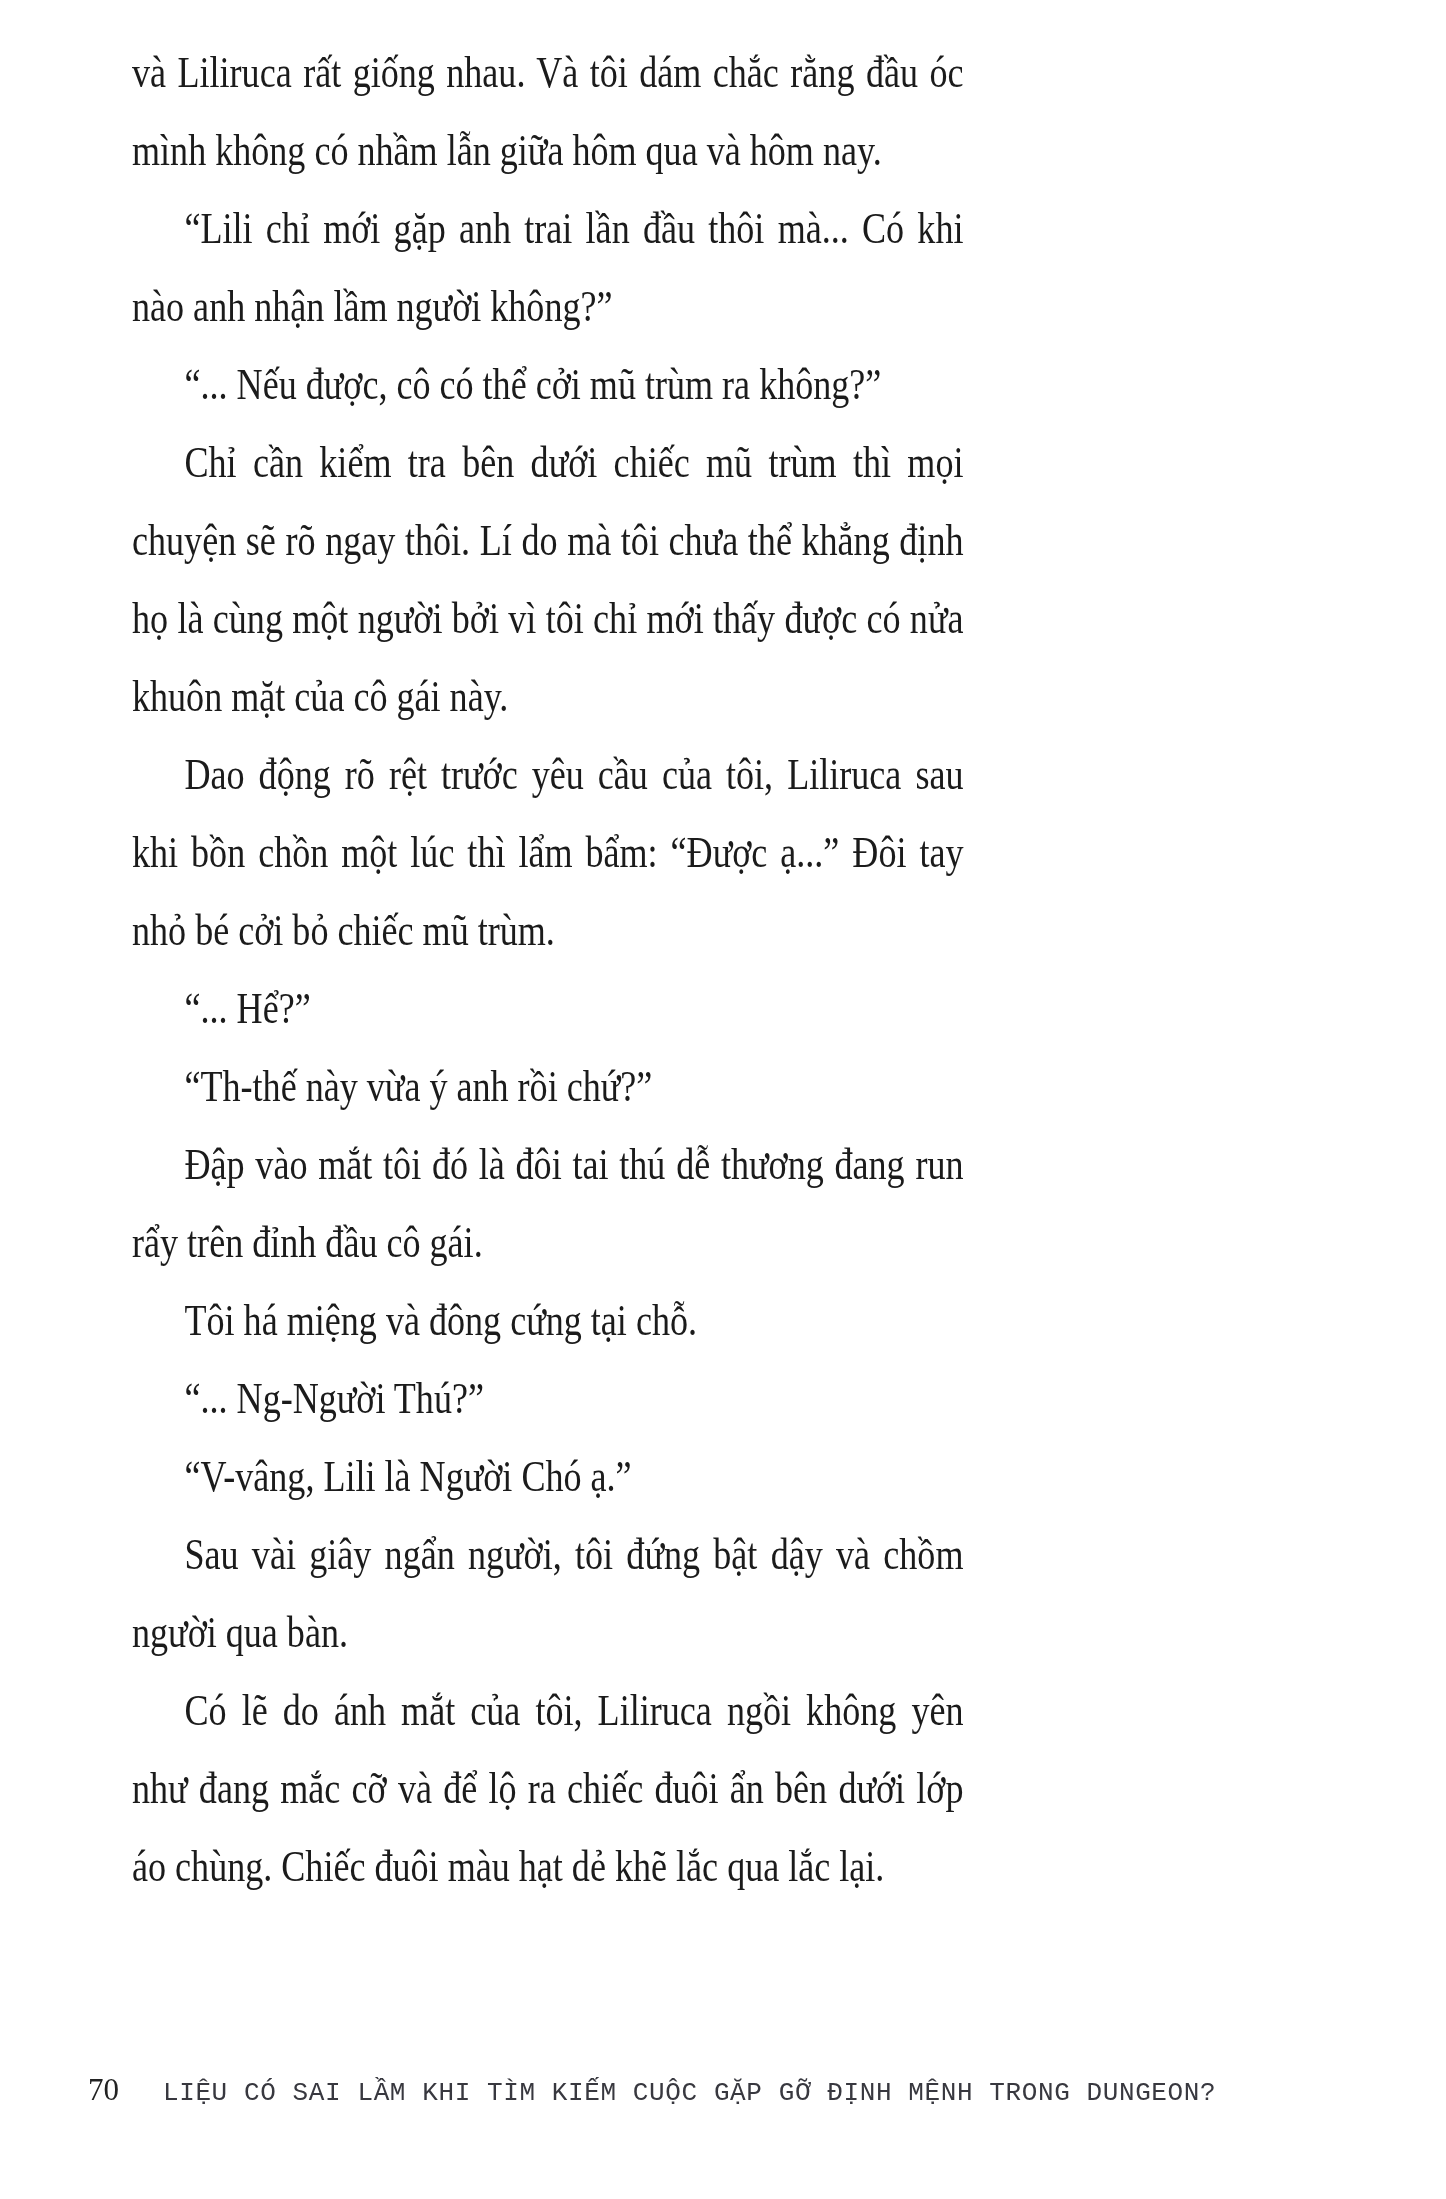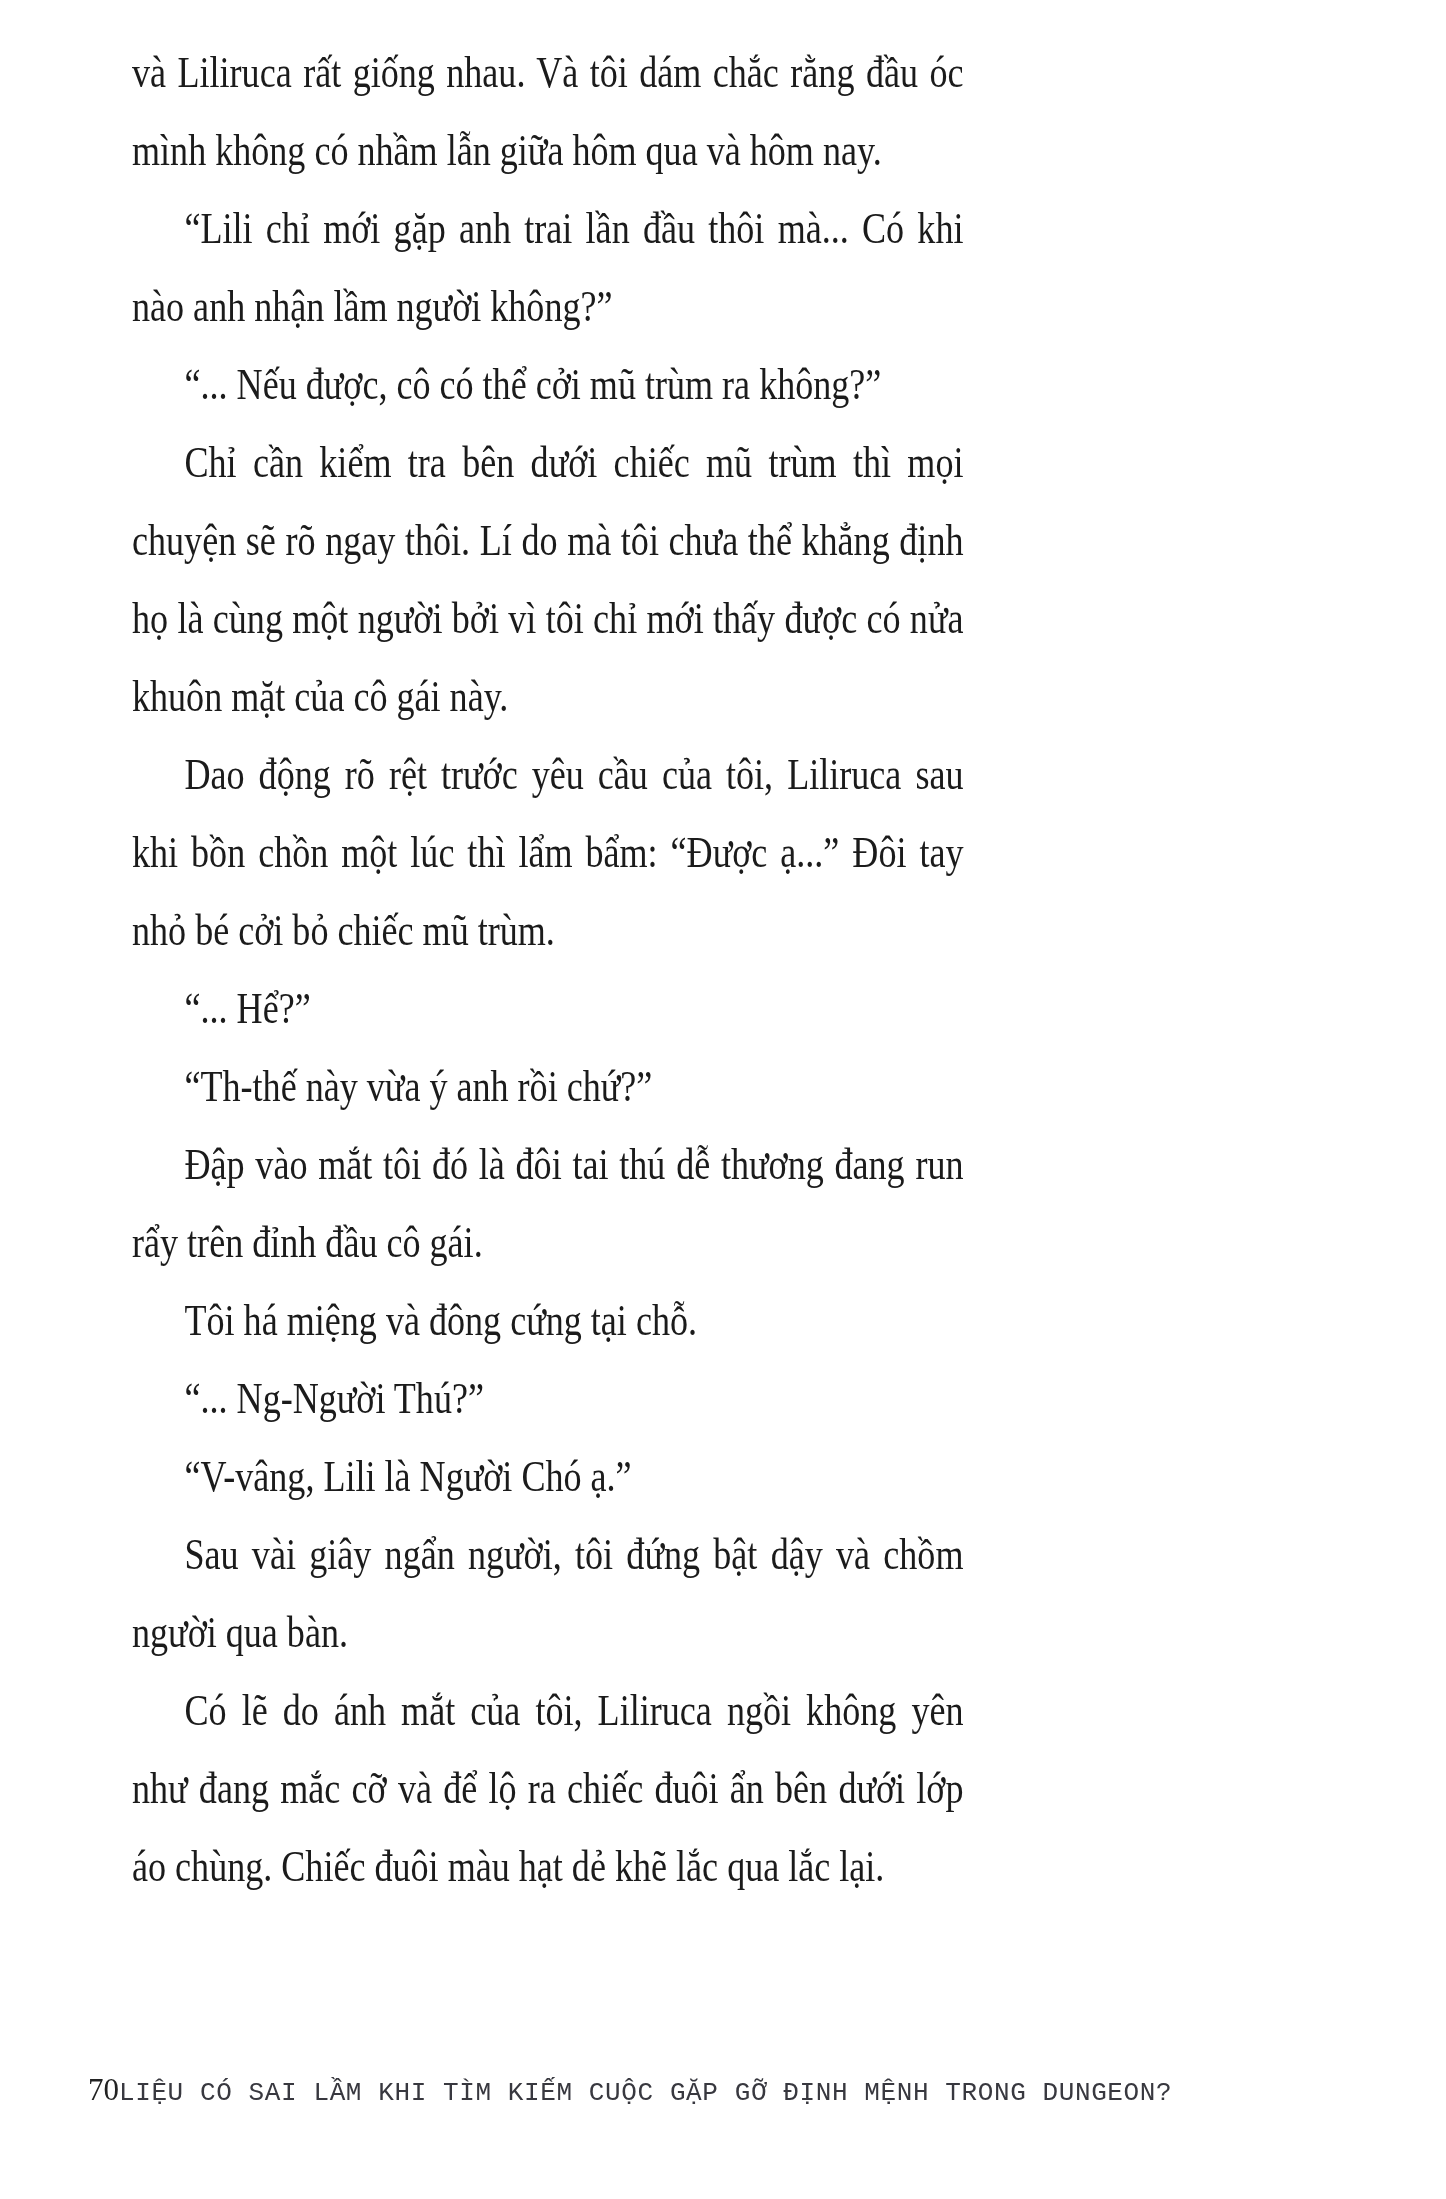--- a/index.html
+++ b/index.html
@@ -31,20 +31,21 @@
   }
   p.para.indent {
     text-indent: 64px;
   }
   .footer {
     position: absolute;
     left: 88px;
     top: 2072px;
     display: flex;
     align-items: baseline;
+    gap: 44px;
     white-space: nowrap;
   }
   .page-number {
     font-family: "Liberation Serif", "DejaVu Serif", serif;
     font-size: 31px;
     color: #222222;
   }
   .running-title {
     font-family: Liberation Mono, monospace;
     font-size: 26px;

